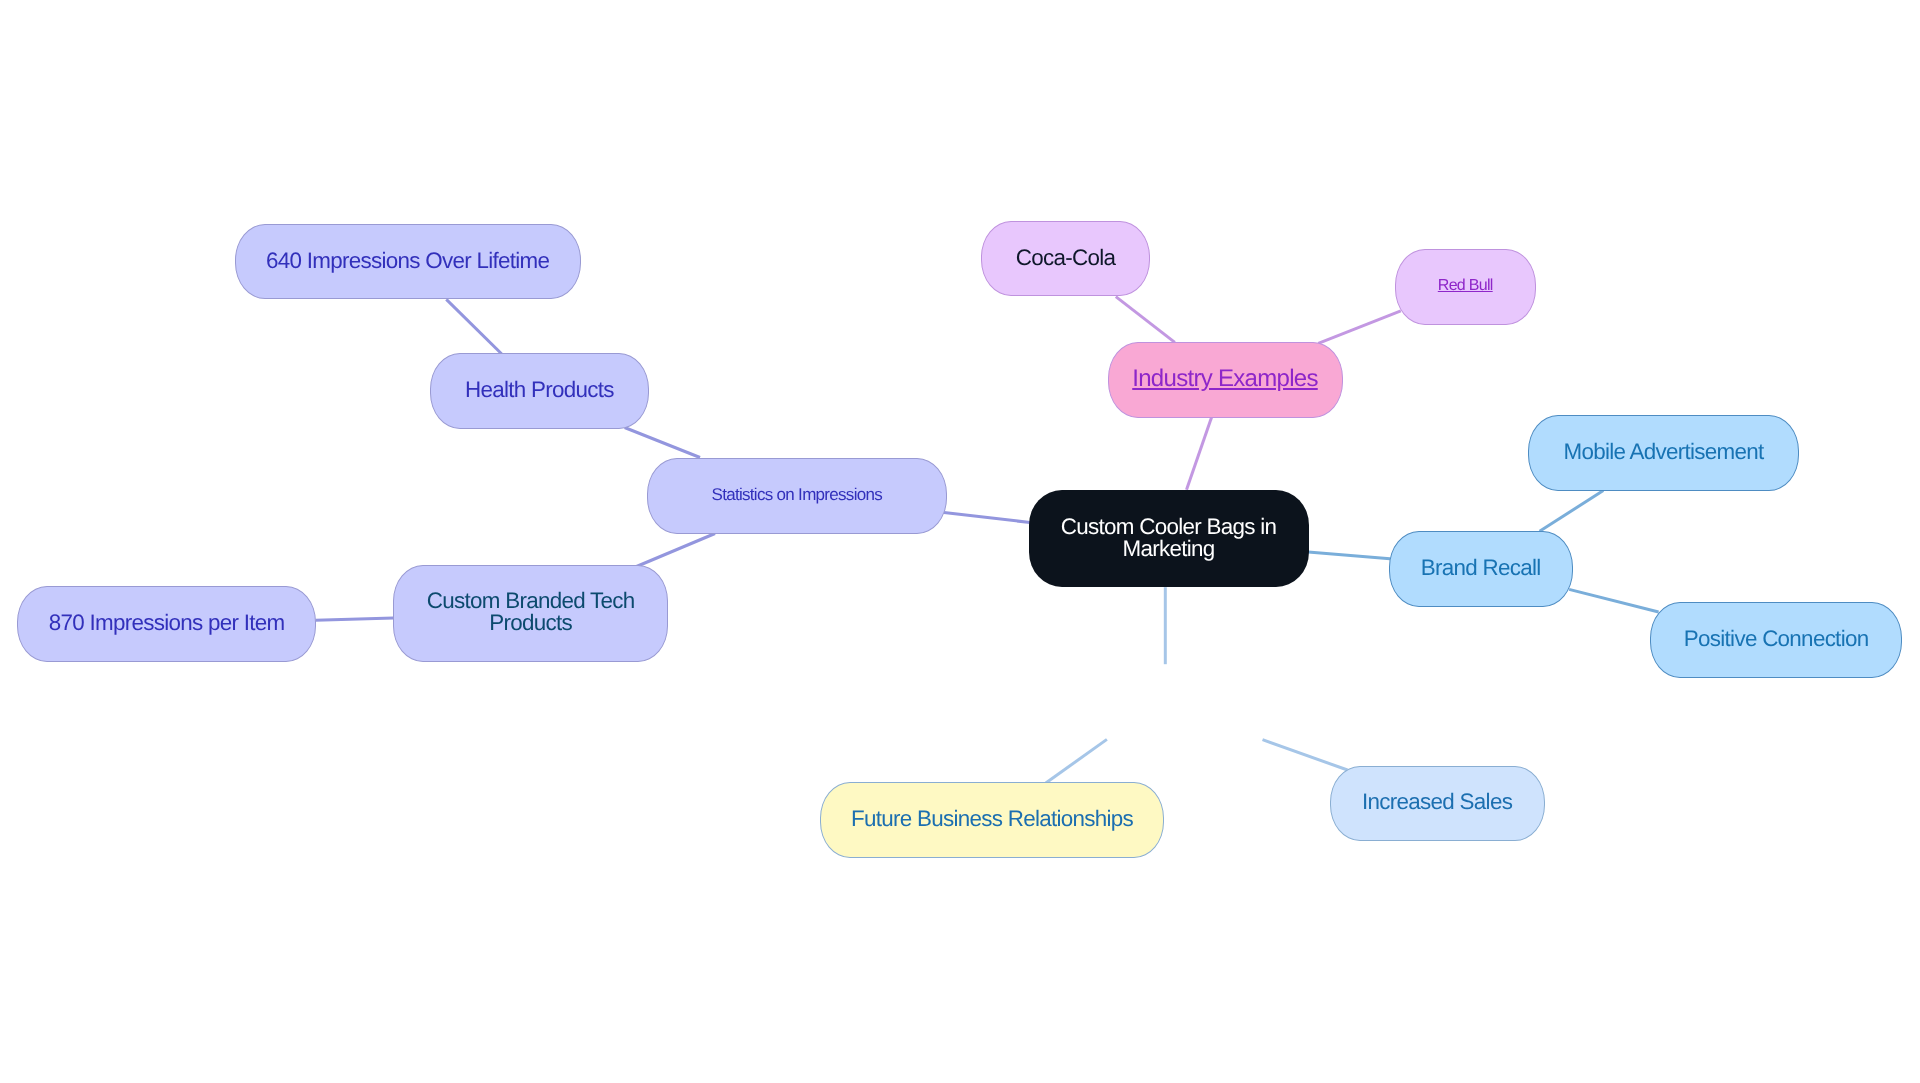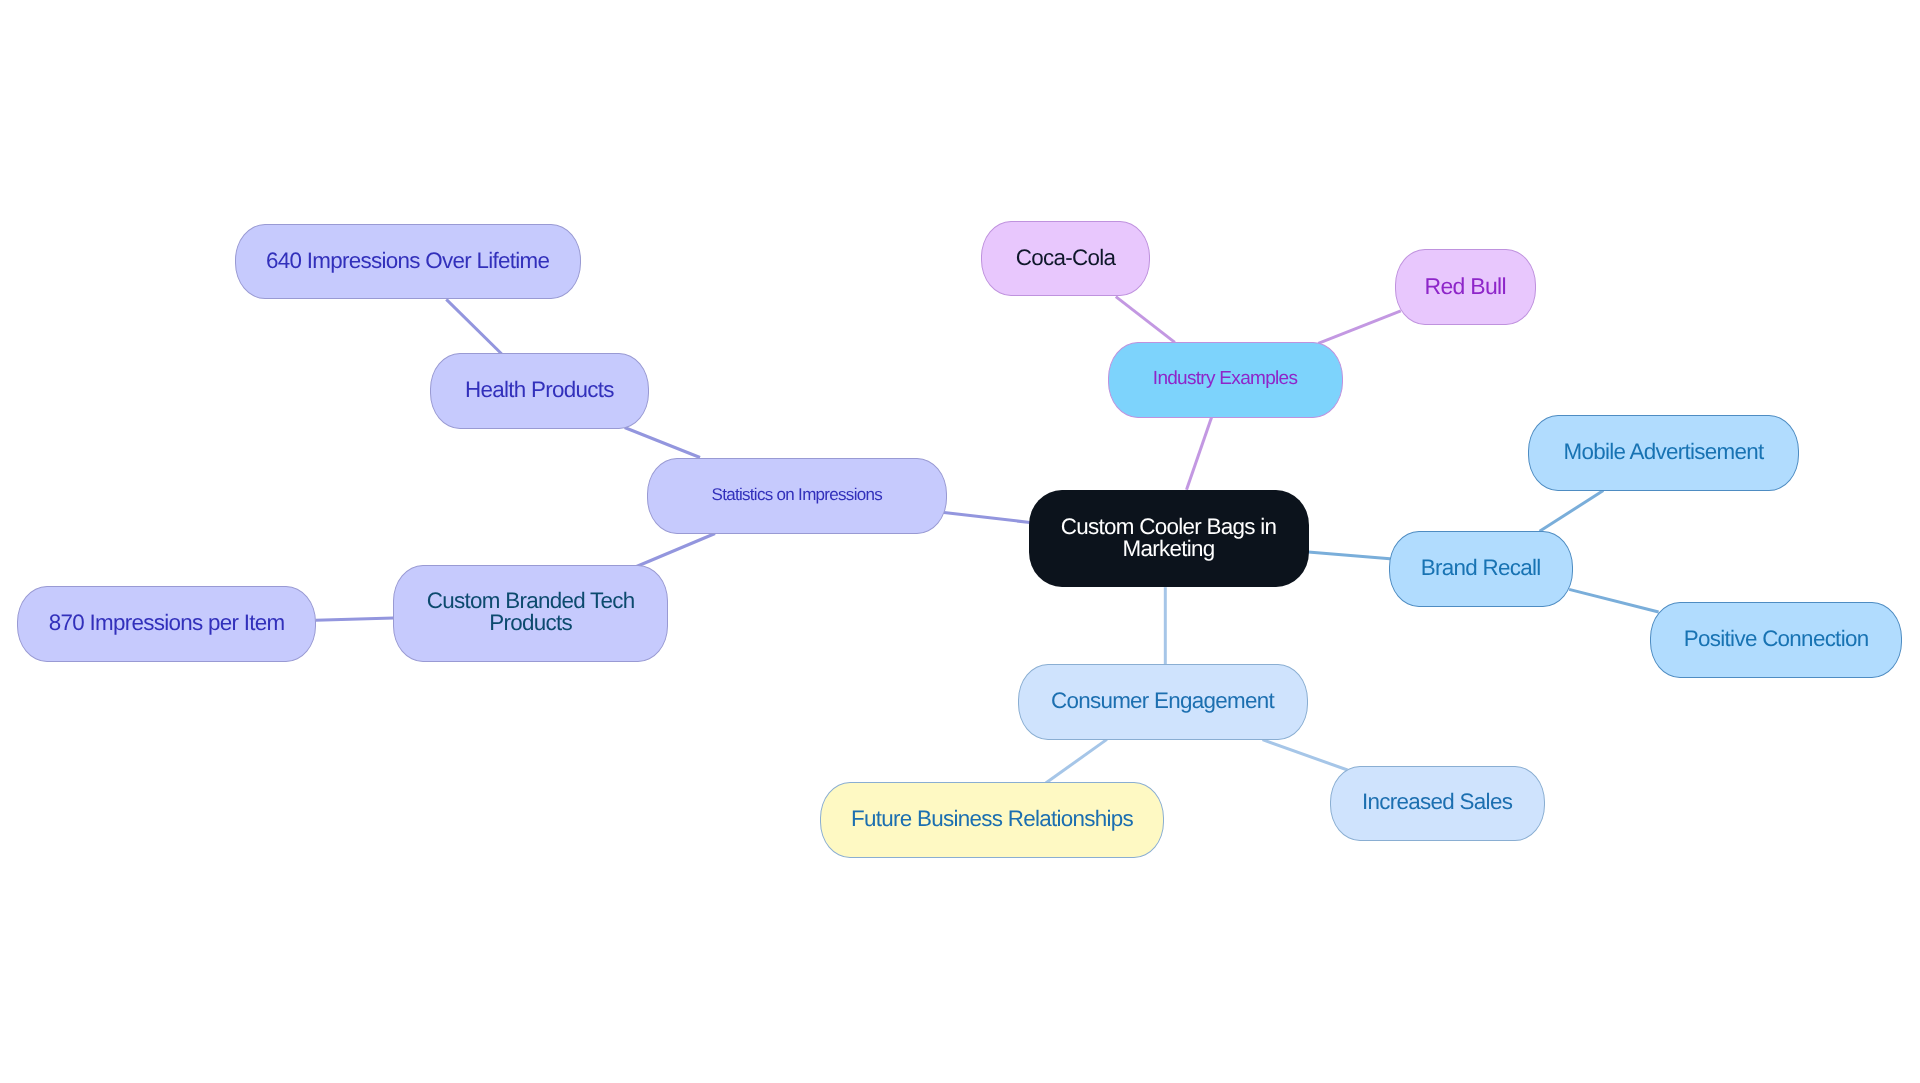--- a/index.html
+++ b/index.html
@@ -49,40 +49,37 @@
   <div class="node" style="left: 429.7px; top: 353.4px; width: 219.5px; height: 75.5px; background: rgb(198, 202, 253); border-color: rgb(153, 154, 211); color: rgb(50, 48, 187); font-size: 22.4px; border-radius: 30px / 36px;">
     <span class="node-label">Health Products</span>
   </div>
   <div class="node" style="left: 393.2px; top: 565px; width: 275px; height: 96.5px; background: rgb(198, 202, 253); border-color: rgb(153, 154, 211); color: #0c4a6e; font-size: 22.4px; border-radius: 30px / 36px;">
     <span class="node-label">Custom Branded Tech
 Products</span>
   </div>
   <div class="node" style="left: 16.8px; top: 586.2px; width: 299.5px; height: 75.5px; background: rgb(198, 202, 253); border-color: rgb(153, 154, 211); color: rgb(50, 48, 187); font-size: 22.4px; border-radius: 30px / 36px;">
     <span class="node-label">870 Impressions per Item</span>
   </div>
-  <div class="node" style="left: 1107.5px; top: 342.4px; width: 235px; height: 75.5px; background: #7dd3fc; border-color: rgb(191, 146, 222); color: rgb(142, 38, 201); font-size: 19px; border-radius: 30px / 36px;">
+  <div class="node" style="left: 1107.5px; top: 342.4px; width: 235px; height: 75.5px; background: #f9a8d4; border-color: rgb(191, 146, 222); color: rgb(142, 38, 201); font-size: 24px; border-radius: 30px / 36px; text-decoration: underline;">
     <span class="node-label">Industry Examples</span>
   </div>
   <div class="node" style="left: 981.2px; top: 220.9px; width: 168.5px; height: 75.5px; background: rgb(232, 199, 253); border-color: rgb(191, 146, 222); color: #0f172a; font-size: 22.4px; border-radius: 30px / 36px;">
     <span class="node-label">Coca-Cola</span>
   </div>
-  <div class="node" style="left: 1394.5px; top: 249.2px; width: 141.5px; height: 75.5px; background: rgb(232, 199, 253); border-color: rgb(191, 146, 222); color: rgb(142, 38, 201); font-size: 23px; border-radius: 30px / 36px;">
+  <div class="node" style="left: 1394.5px; top: 249.2px; width: 141.5px; height: 75.5px; background: rgb(232, 199, 253); border-color: rgb(191, 146, 222); color: rgb(142, 38, 201); font-size: 16px; border-radius: 30px / 36px; text-decoration: underline;">
     <span class="node-label">Red Bull</span>
   </div>
   <div class="node" style="left: 1388.6px; top: 531.4px; width: 184px; height: 75.5px; background: rgb(177, 220, 254); border-color: rgb(78, 140, 194); color: rgb(24, 115, 179); font-size: 22.4px; border-radius: 30px / 36px;">
     <span class="node-label">Brand Recall</span>
   </div>
   <div class="node" style="left: 1527.8px; top: 415.3px; width: 271.5px; height: 75.5px; background: rgb(177, 220, 254); border-color: rgb(78, 140, 194); color: rgb(24, 115, 179); font-size: 22.4px; border-radius: 30px / 36px;">
     <span class="node-label">Mobile Advertisement</span>
   </div>
   <div class="node" style="left: 1650.4px; top: 602px; width: 251.5px; height: 75.5px; background: rgb(177, 220, 254); border-color: rgb(78, 140, 194); color: rgb(24, 115, 179); font-size: 22.4px; border-radius: 30px / 36px;">
     <span class="node-label">Positive Connection</span>
   </div>
-  <div class="node" style="left: 1017.5px; top: 664.2px; width: 290px; height: 75.5px; background: rgb(207, 227, 253); border-color: rgb(138, 174, 210); color: rgb(28, 111, 176); font-size: 22.4px; border-radius: 30px / 36px;">
-    <span class="node-label">Consumer Engagement</span>
-  </div>
   <div class="node" style="left: 819.8px; top: 782.3px; width: 344.5px; height: 75.5px; background: #fef9c3; border-color: rgb(138, 174, 210); color: rgb(28, 111, 176); font-size: 22.4px; border-radius: 30px / 36px;">
     <span class="node-label">Future Business Relationships</span>
   </div>
   <div class="node" style="left: 1329.6px; top: 765.6px; width: 215px; height: 75.5px; background: rgb(207, 227, 253); border-color: rgb(138, 174, 210); color: rgb(28, 111, 176); font-size: 22.4px; border-radius: 30px / 36px;">
     <span class="node-label">Increased Sales</span>
   </div>
 </div>
 
 </body></html>

